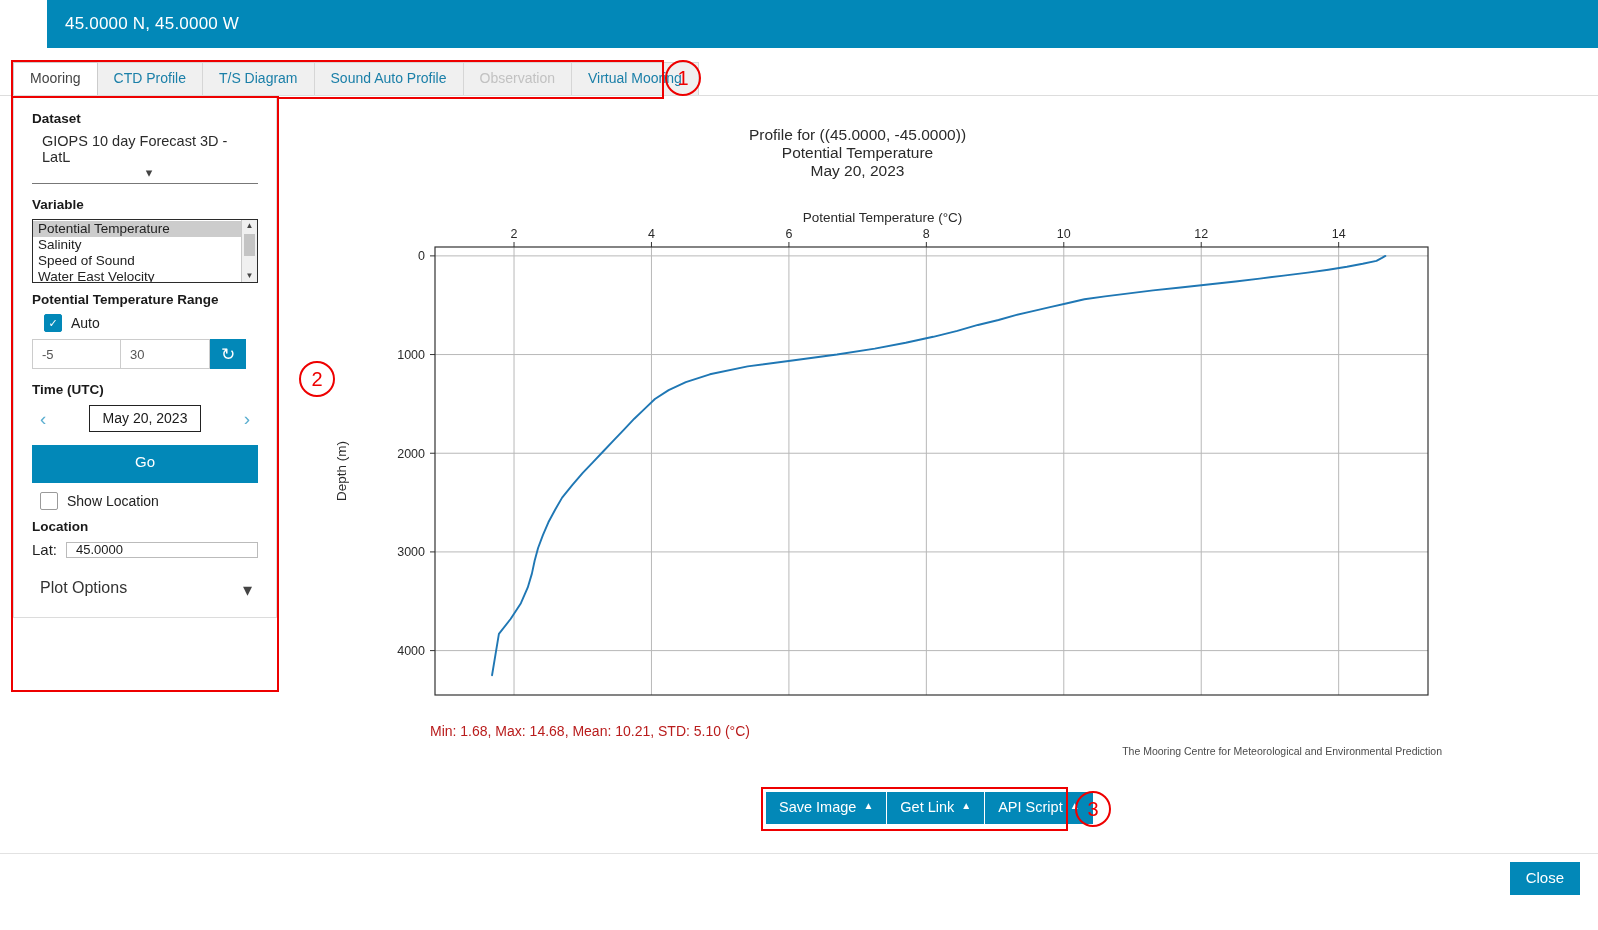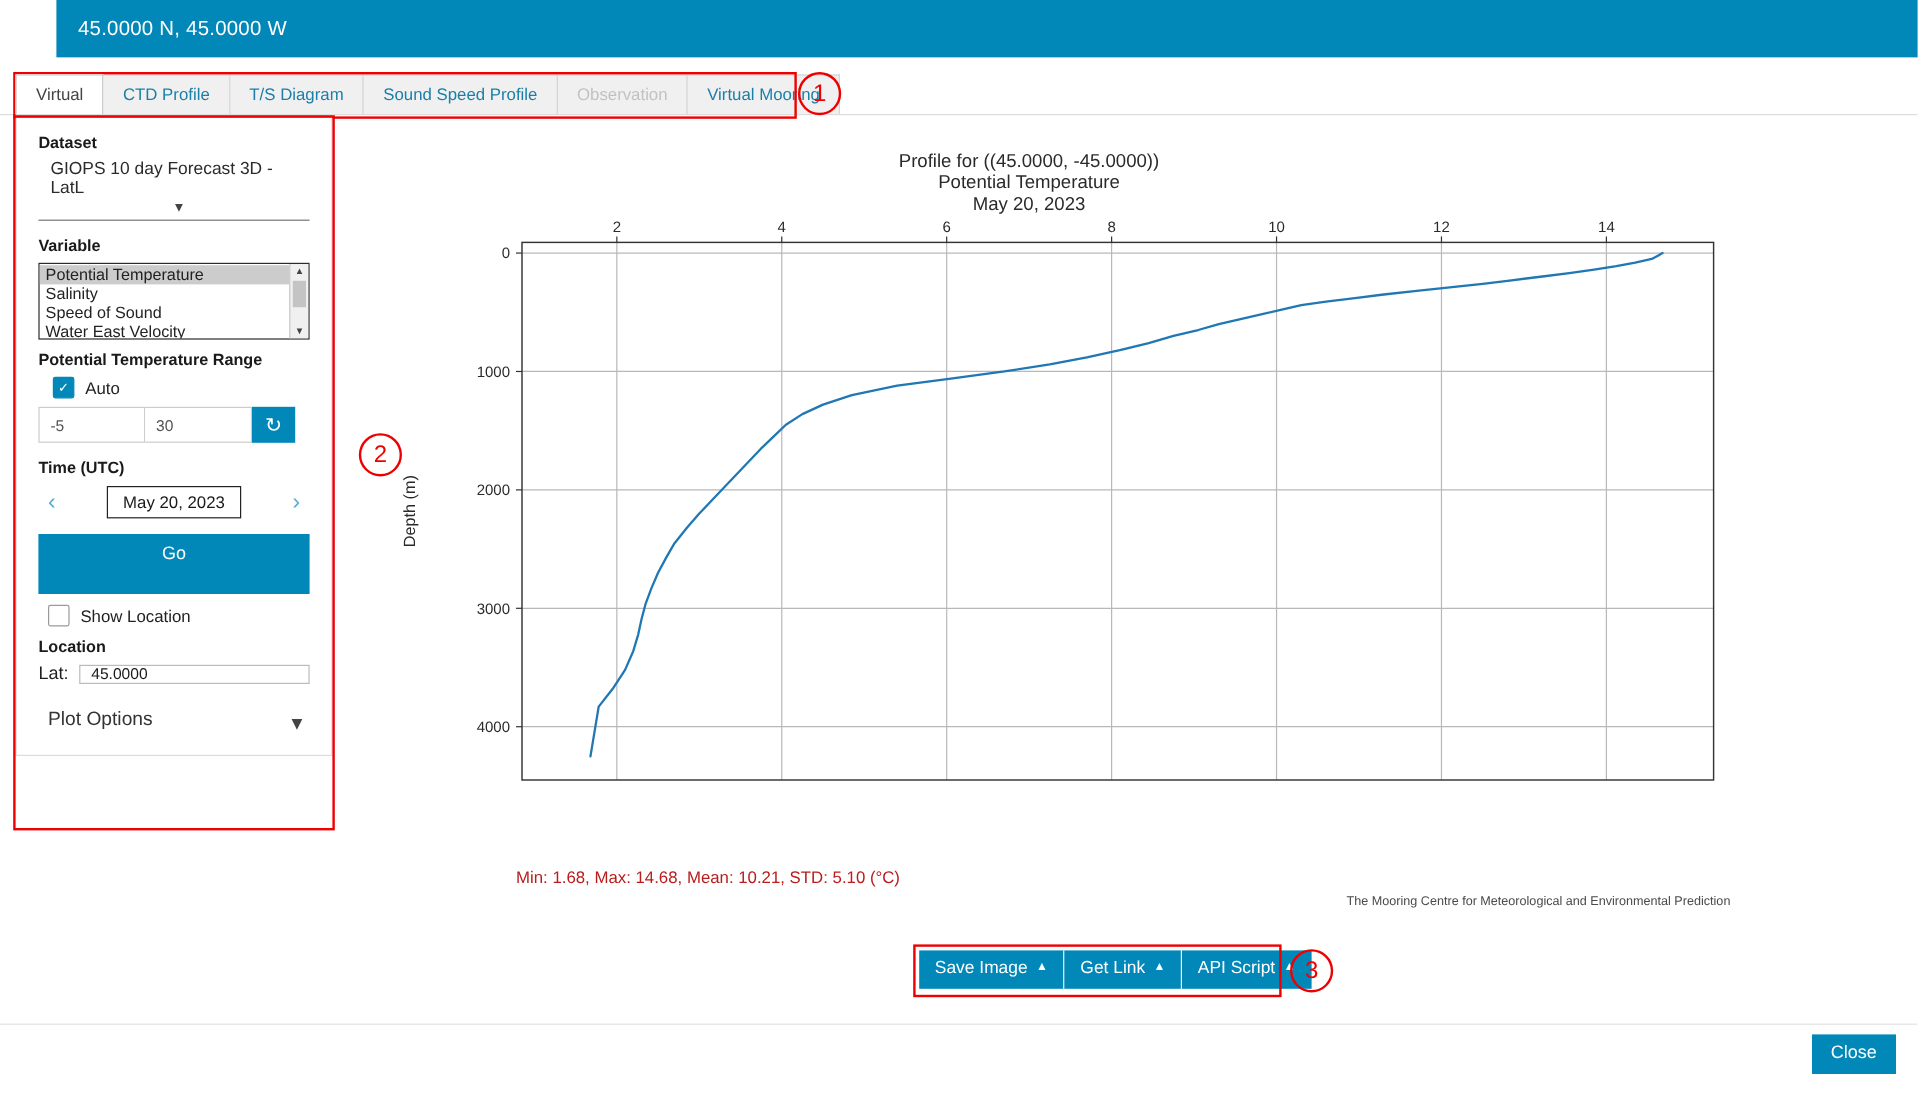--- a/index.html
+++ b/index.html
@@ -255,21 +255,21 @@
     color: #1a1a1a;
     cursor: pointer;
     background: #ffffff;
   }
 
   .go-btn {
     margin-top: 13px;
     background: #0288b8;
     color: #ffffff;
     text-align: center;
-    padding: 8px 0 25px 0;
+    padding: 8px 0 13px 0;
     font-size: 15px;
     cursor: pointer;
   }
 
   .loc-row-cb { display: flex; align-items: center; margin: 9px 0 0 8px; }
 
   .latlon-row { display: flex; align-items: center; margin-top: 1px; }
   .latlon-label {
     width: 34px;
     font-size: 15px;
@@ -387,24 +387,24 @@
 </head>
 <body>
 
 <div class="modal-header">
   <div class="modal-title">45.0000 N, 45.0000 W</div>
   <div class="close-x">✕</div>
 </div>
 
 <div class="tabs-wrap">
   <div class="tabs" id="tabs-container">
-      <div class="tab active"><span>Virtual</span></div>
+      <div class="tab active"><span>Mooring</span></div>
       <div class="tab"><span>CTD Profile</span></div>
       <div class="tab"><span>T/S Diagram</span></div>
-      <div class="tab"><span>Sound Speed Profile</span></div>
+      <div class="tab"><span>Sound Auto Profile</span></div>
       <div class="tab disabled"><span>Observation</span></div>
       <div class="tab"><span>Virtual Mooring</span></div>
     </div>
 </div>
 
 <div class="anno-rect" style="left:11px; top:60px; width:653px; height:39px;"></div>
 <div class="anno-circle" style="left:665px; top:60px; width:36px; height:36px;">
   <span>1</span>
 </div>
 
@@ -475,20 +475,21 @@
 <div class="anno-circle" style="left:299px; top:361px; width:36px; height:36px;">
   <span>2</span>
 </div>
 
 <div class="plot-area">
   <div class="plot-title">
     <div>Profile for ((45.0000, -45.0000))</div>
     <div>Potential Temperature</div>
     <div>May 20, 2023</div>
   </div>
+  <div class="xaxis-title">Potential Temperature (°C)</div>
 
   <svg id="profile-svg" width="1180" height="520">
       <line x1="214.02768166089965" y1="22" x2="214.02768166089965" y2="470" stroke="#b8b8b8" stroke-width="1"></line>
       <line x1="214.02768166089965" y1="22" x2="214.02768166089965" y2="17" stroke="#333" stroke-width="1"></line>
       <text x="214.02768166089965" y="13" text-anchor="middle" font-family="&quot;Liberation Sans&quot;, sans-serif" font-size="12.5" fill="#2a2a2a">2</text>
       <line x1="351.4671280276816" y1="22" x2="351.4671280276816" y2="470" stroke="#b8b8b8" stroke-width="1"></line>
       <line x1="351.4671280276816" y1="22" x2="351.4671280276816" y2="17" stroke="#333" stroke-width="1"></line>
       <text x="351.4671280276816" y="13" text-anchor="middle" font-family="&quot;Liberation Sans&quot;, sans-serif" font-size="12.5" fill="#2a2a2a">4</text>
       <line x1="488.9065743944637" y1="22" x2="488.9065743944637" y2="470" stroke="#b8b8b8" stroke-width="1"></line>
       <line x1="488.9065743944637" y1="22" x2="488.9065743944637" y2="17" stroke="#333" stroke-width="1"></line>

